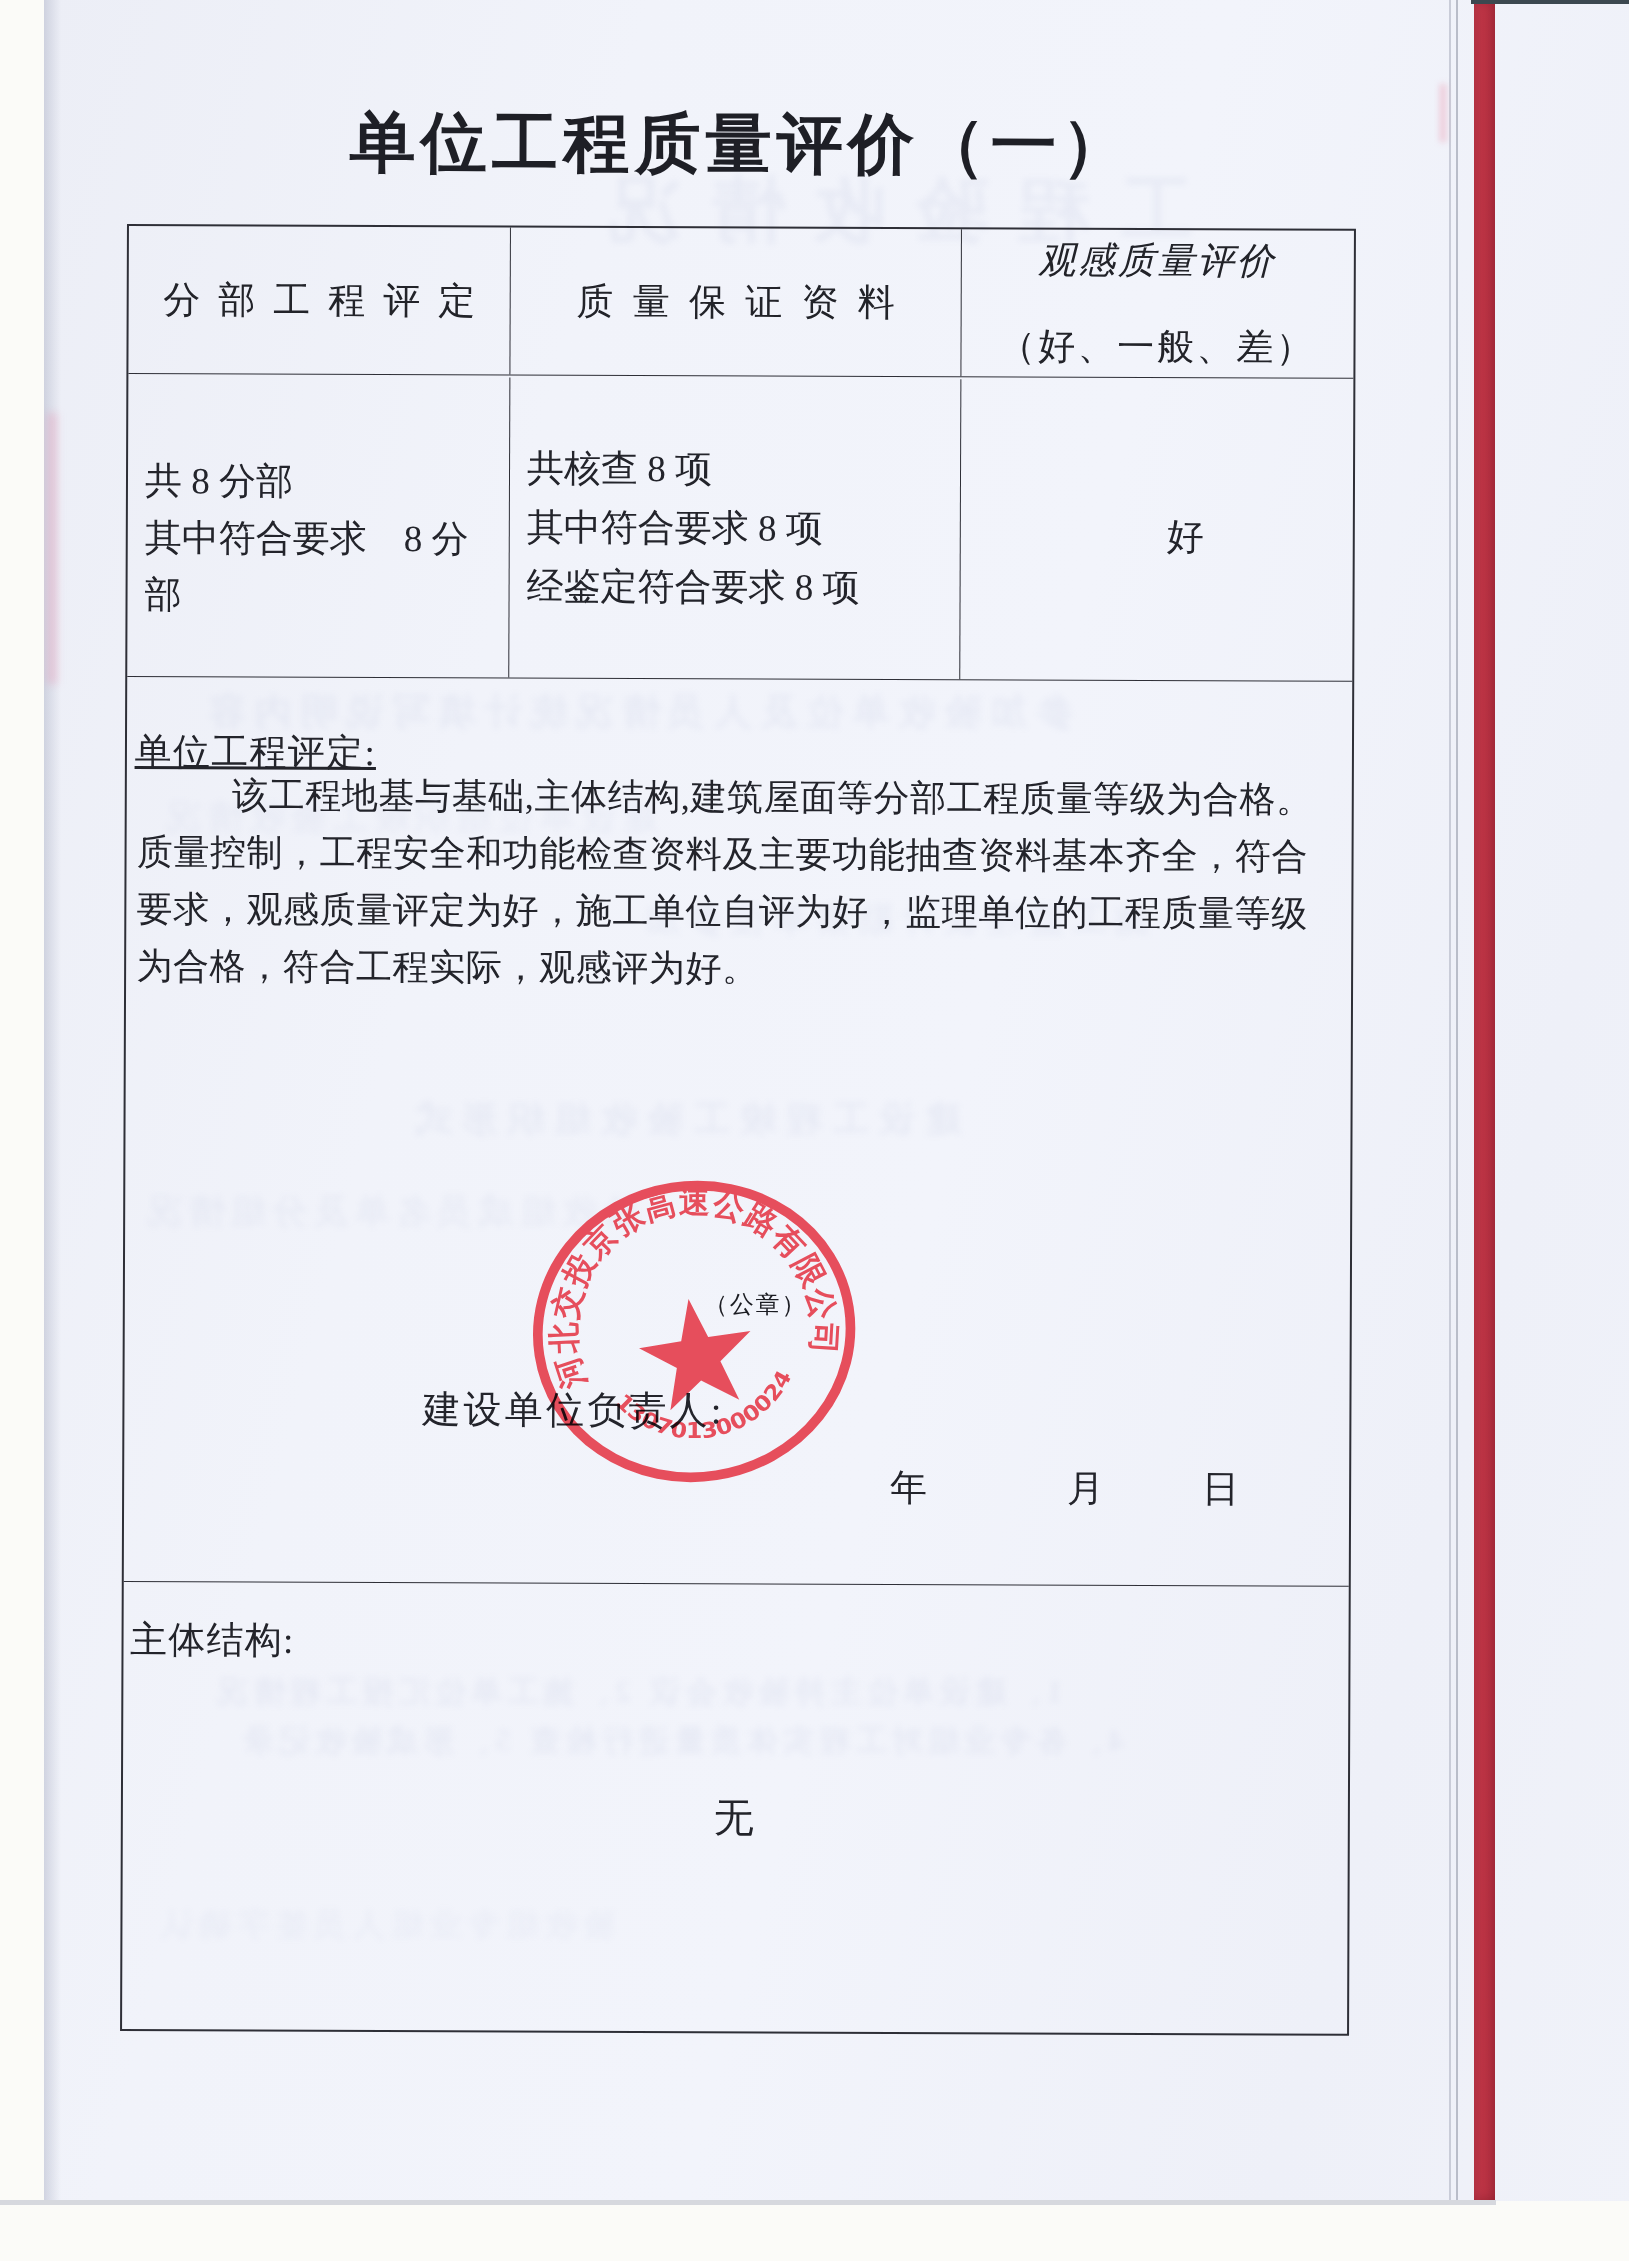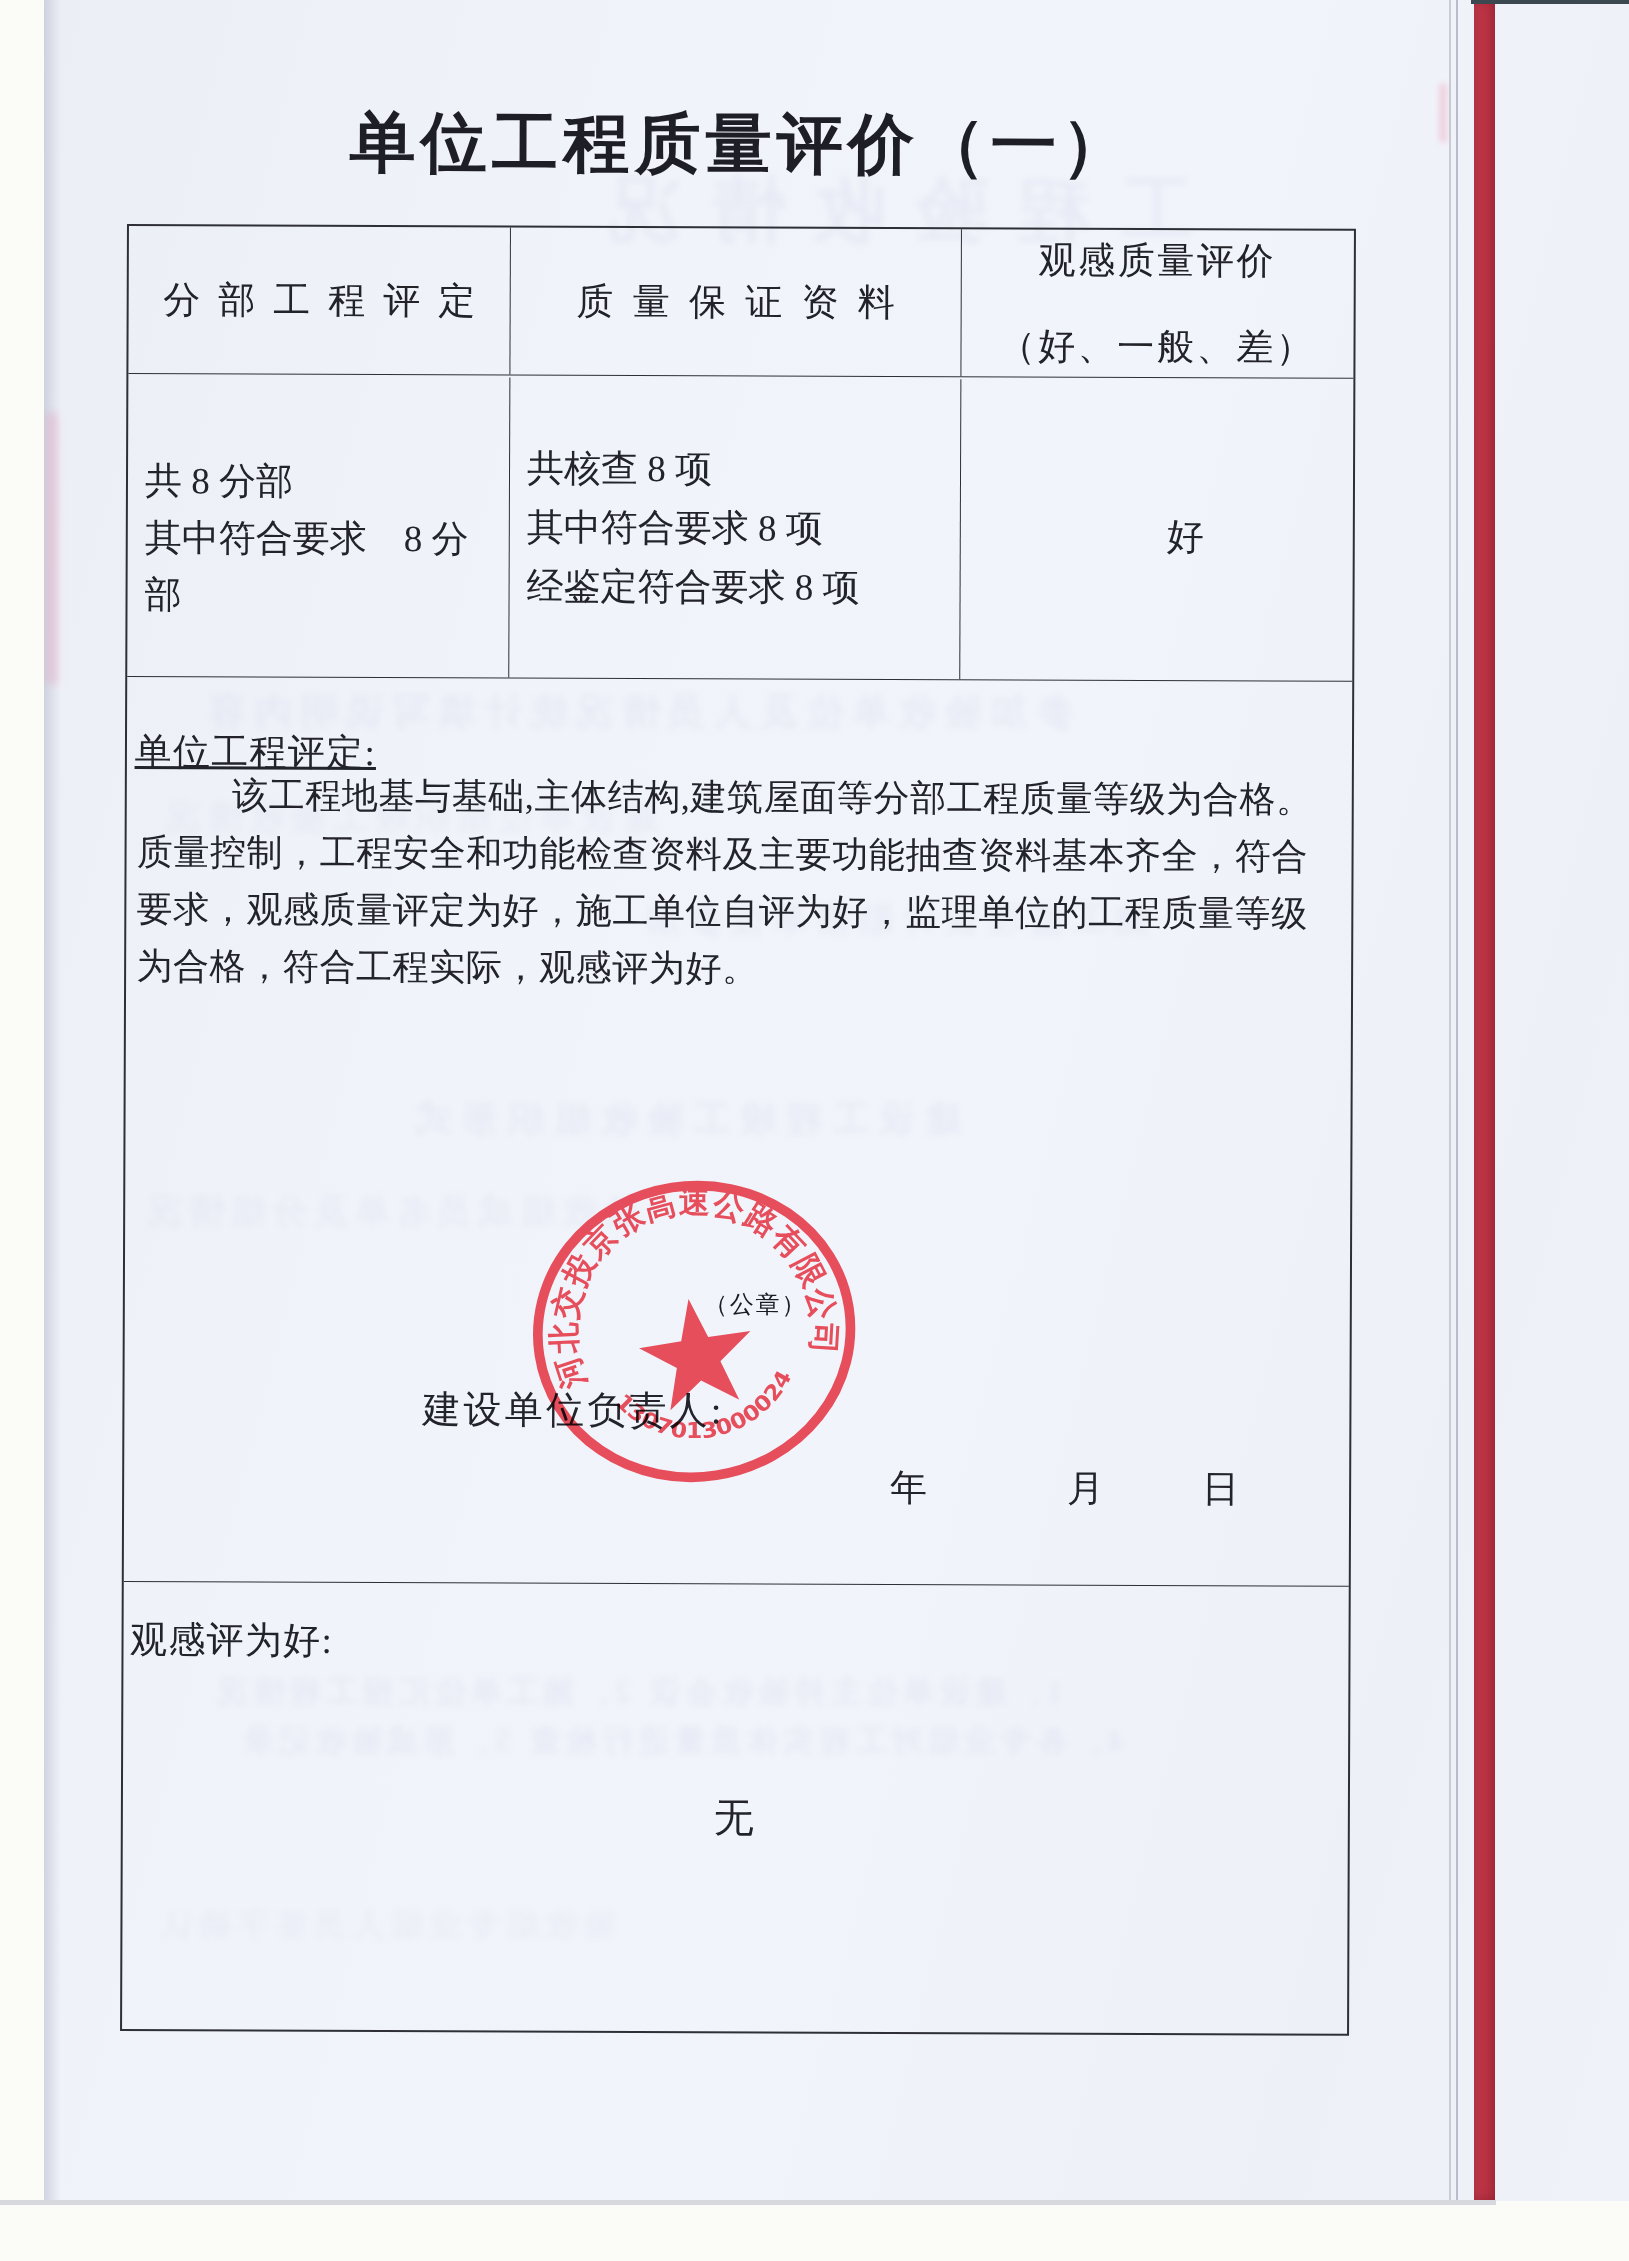--- a/index.html
+++ b/index.html
@@ -61,21 +61,21 @@
   .row-problems { top:1358px; height:446px; display:block; }
   .cell { position:relative; height:100%; }
   .c1 { width:382px; border-right:1.9px solid #2e2f37; }
   .c2 { width:451px; border-right:1.9px solid #2e2f37; }
   .c3 { width:391px; }
   .hdr-cell { display:flex; align-items:center; justify-content:center;
     font-size:37px; color:#222329; }
   .hdr-c1 { letter-spacing:18px; text-indent:18px; }
   .hdr-c2 { letter-spacing:19.3px; text-indent:19.3px; }
   .hdr-c3 { flex-direction:column; justify-content:center; letter-spacing:2.6px; }
-  .hdr-c3 .l1 { margin-bottom:36px; }
+  .hdr-c3 .l1 { margin-bottom:36px;font-style:italic; }
   .val-cell { font-size:37px; line-height:57px; padding-top:76px; }
   .val-c1 { padding-left:17px; padding-right:6.4px; }
   .val-c2 { padding-left:17px; padding-top:61px; line-height:59px; }
   .val-c3 { display:flex; align-items:center; justify-content:center; padding:0; }
   .appearance-grade { font-size:37px; padding-left:58px; padding-top:13px; }
 
   
   .eval-label { position:absolute; left:7.7px; top:48px; font-size:37px; letter-spacing:1.3px;text-decoration:underline; }
   .eval-paragraph { position:absolute; left:10.3px; top:88px; width:1215px;
     font-size:36px; line-height:57px; letter-spacing:0.6px; }
@@ -161,21 +161,21 @@
         <div class="seal-note">（公章）</div>
         <div class="responsible">建设单位负责人:</div>
         <div class="date-line">
           <span class="date-year">年</span>
           <span class="date-month">月</span>
           <span class="date-day">日</span>
         </div>
       </div>
 
       <div class="trow row-problems">
-        <div class="problems-label">观感评为好:</div>
+        <div class="problems-label">主体结构:</div>
         <div class="problems-value">无</div>
       </div>
     </div>
 
     <svg class="stamp" viewBox="0 0 520 520">
       <defs>
         <path id="arc-company" d="M 81.1,296.1 A 185,185 0 1 1 434.9,296.1" fill="none"></path>
         <path id="arc-serial" d="M 107.5,312.2 A 166,166 0 0 0 408.5,312.2" fill="none"></path>
       </defs>
       <ellipse cx="258" cy="242" rx="243" ry="226" fill="none" stroke="#e6404f" stroke-width="15"></ellipse>

